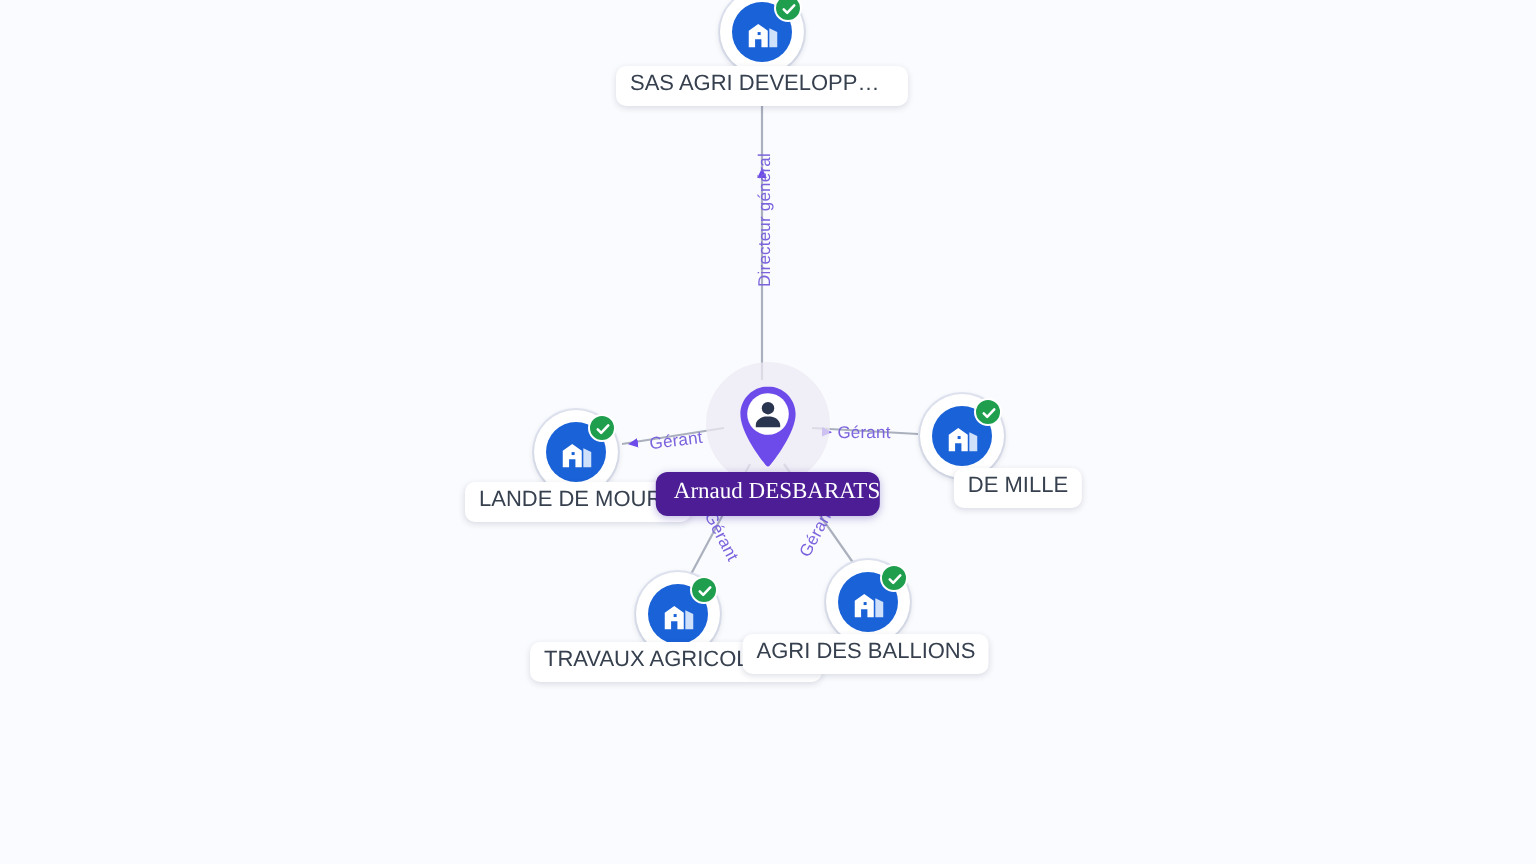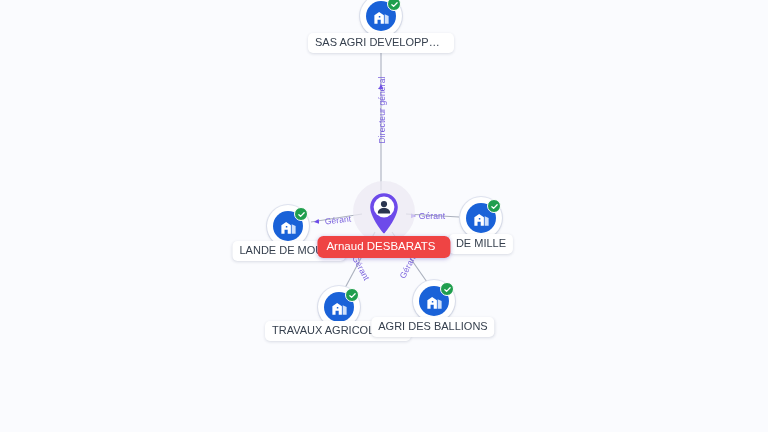--- a/index.html
+++ b/index.html
@@ -106,26 +106,27 @@
     line-height: 13px;
     padding: 3px 7px 4px 7px;
     border-radius: 5px;
     box-shadow: 0 1px 3px rgba(30, 40, 80, 0.15);
     transform: translateX(-50%);
     max-width: 132px;
     overflow: hidden;
     text-overflow: ellipsis;
   }
   .node-label.center-label {
-    background: #ef4444;
+    background: #4c1d95;
     color: #ffffff;
     font-size: 11.5px;
-    padding: 4px 15px 5px 9px;
+    padding: 4px 0 5px 9px;
     border-radius: 6px;
     box-shadow: 0 1px 4px rgba(70, 45, 170, 0.35);
+    font-family: Liberation Serif, serif;
   }
 
   
   .edge-label {
     position: absolute;
     white-space: nowrap;
     color: #7b63dd;
     font-size: 8.5px;
     line-height: 10px;
     letter-spacing: .1px;
@@ -226,21 +227,21 @@
         <path fill="#cfe0fb" d="M16 21V9l5 2.4V21h-5z"></path>
         <path fill="#1a62d8" d="M8.6 11.4h1.9v1.9H8.6z"></path>
       </svg>
     </div>
     <div class="verified-badge">
       <svg width="9" height="9" viewBox="0 0 24 24" aria-hidden="true">
         <path fill="none" stroke="#ffffff" stroke-width="3.4" stroke-linecap="round" stroke-linejoin="round" d="M5 12.5l4.6 4.6L19 7.2"></path>
       </svg>
     </div>
   </div>
-  <div class="node-label" style="left:481px; top:234px;">DE MILLE</div>
+  <div class="node-label" style="left:509px; top:234px;">DE MILLE</div>
 
   <div class="node" style="left:339px; top:307px;">
     <div class="company-disc"></div>
     <div class="company-icon">
       <svg width="19" height="19" viewBox="0 0 24 24" aria-hidden="true">
         <path fill="#ffffff" d="M3 21V10.5l6-4.2 6 4.2V21h-4v-5H7v5H3z"></path>
         <path fill="#cfe0fb" d="M16 21V9l5 2.4V21h-5z"></path>
         <path fill="#1a62d8" d="M8.6 11.4h1.9v1.9H8.6z"></path>
       </svg>
     </div>

